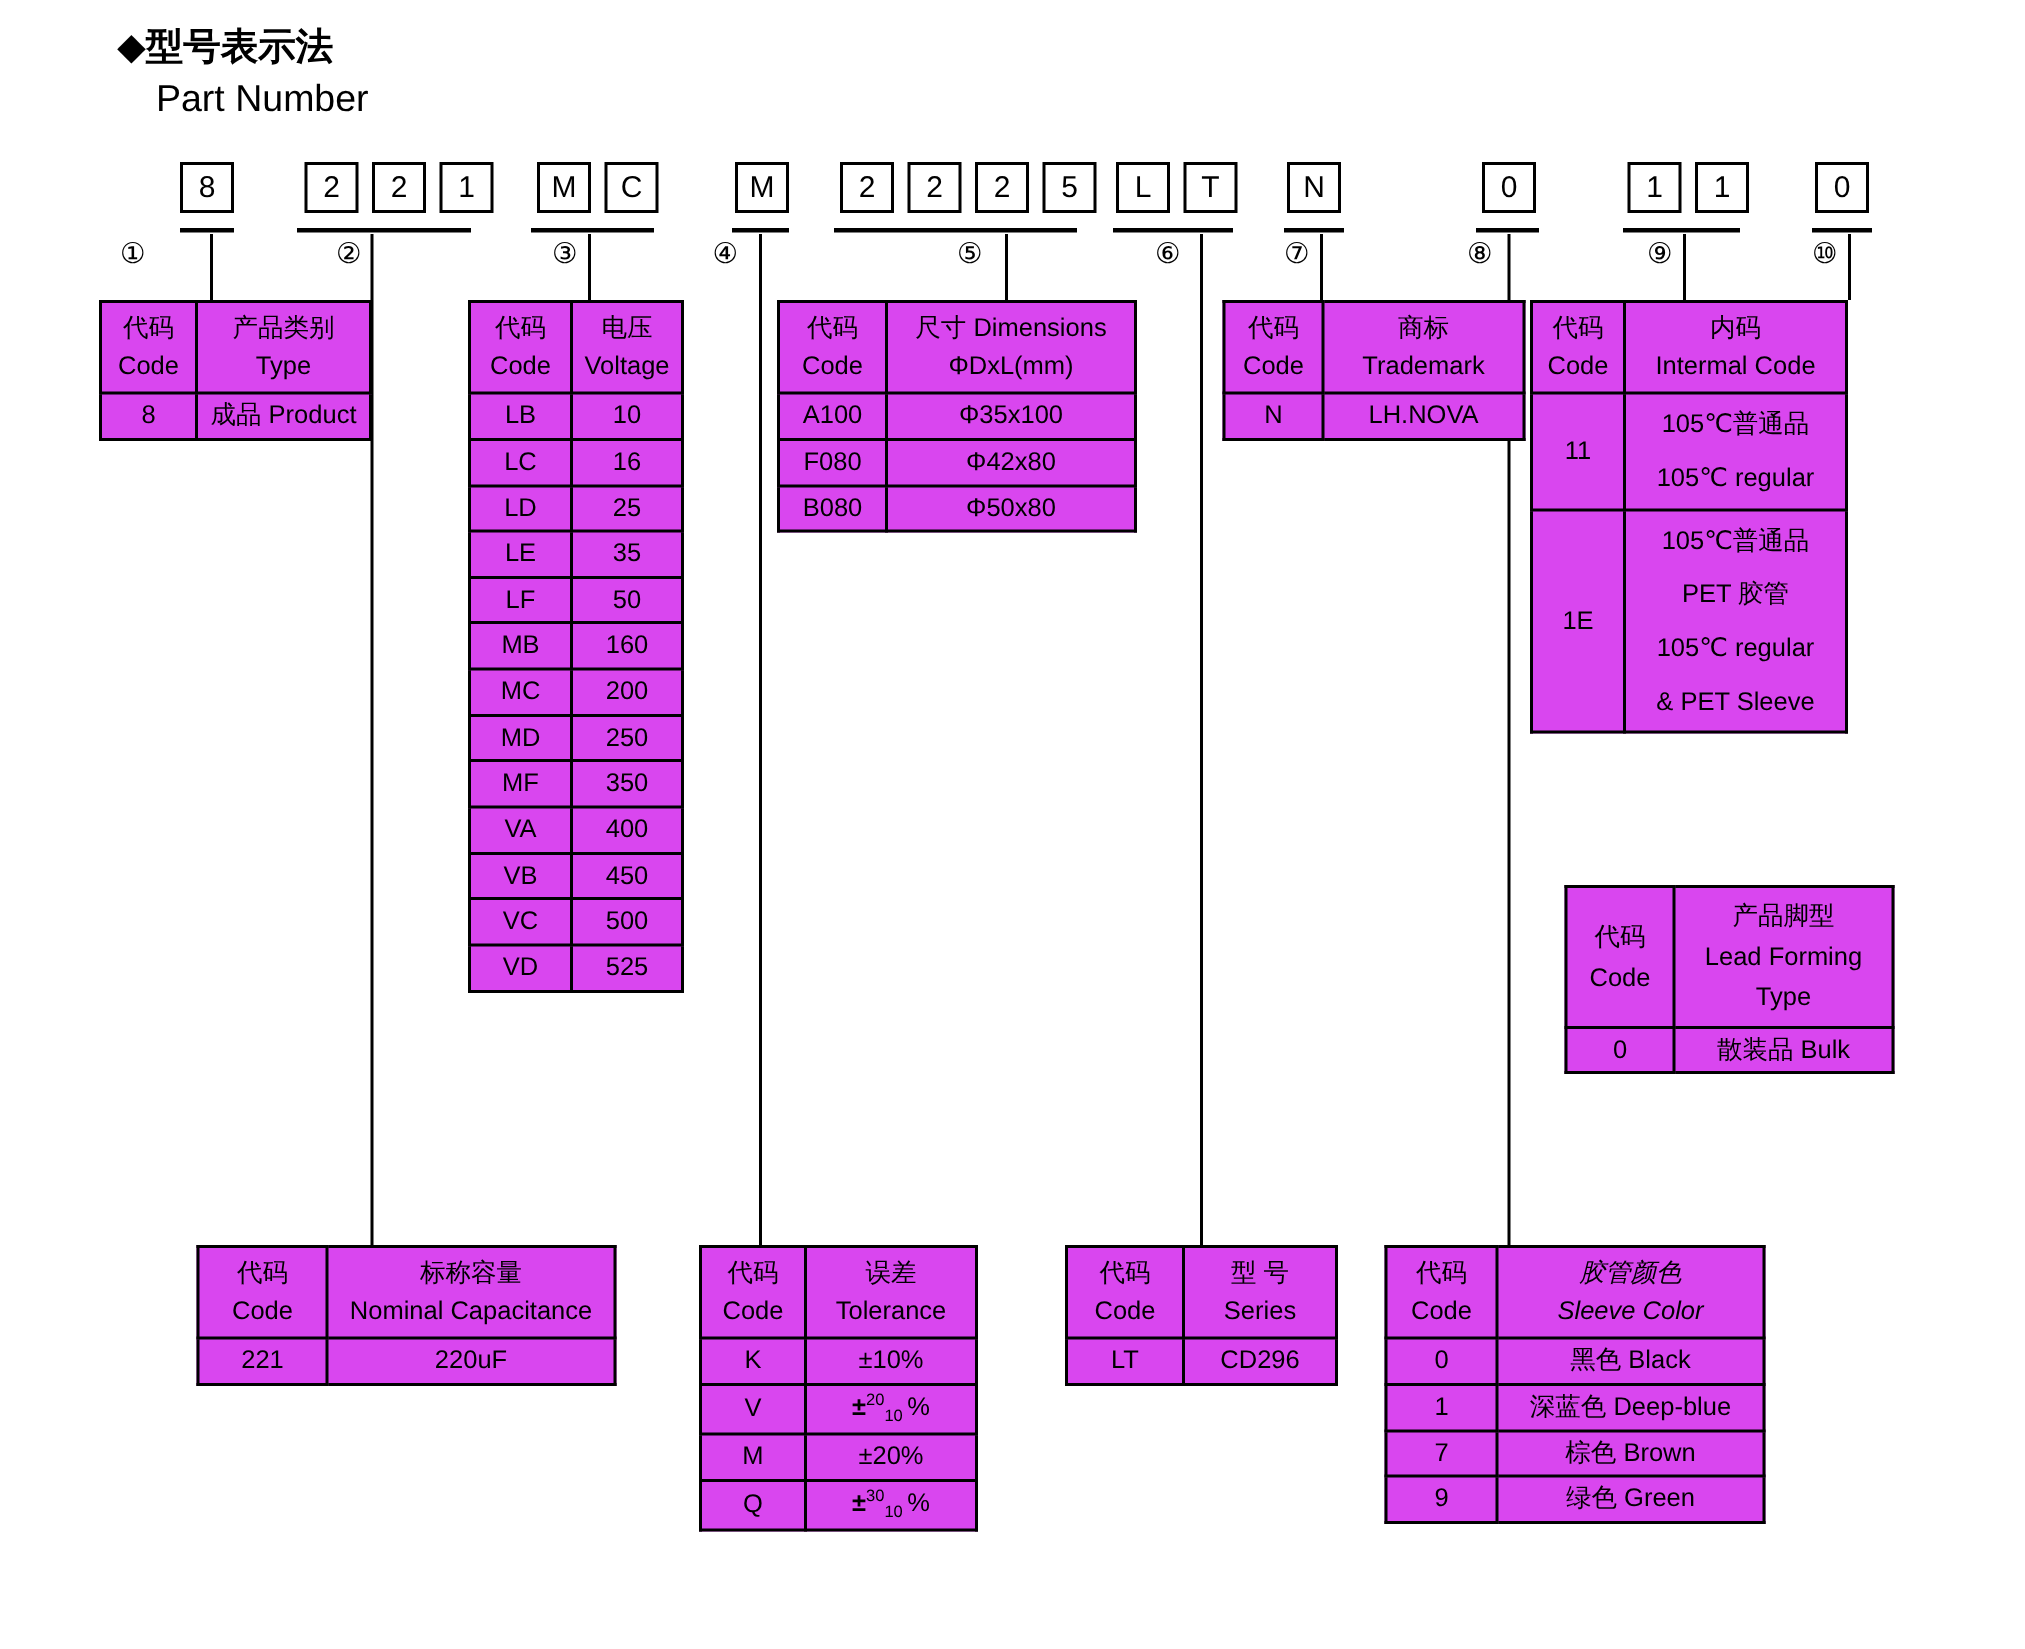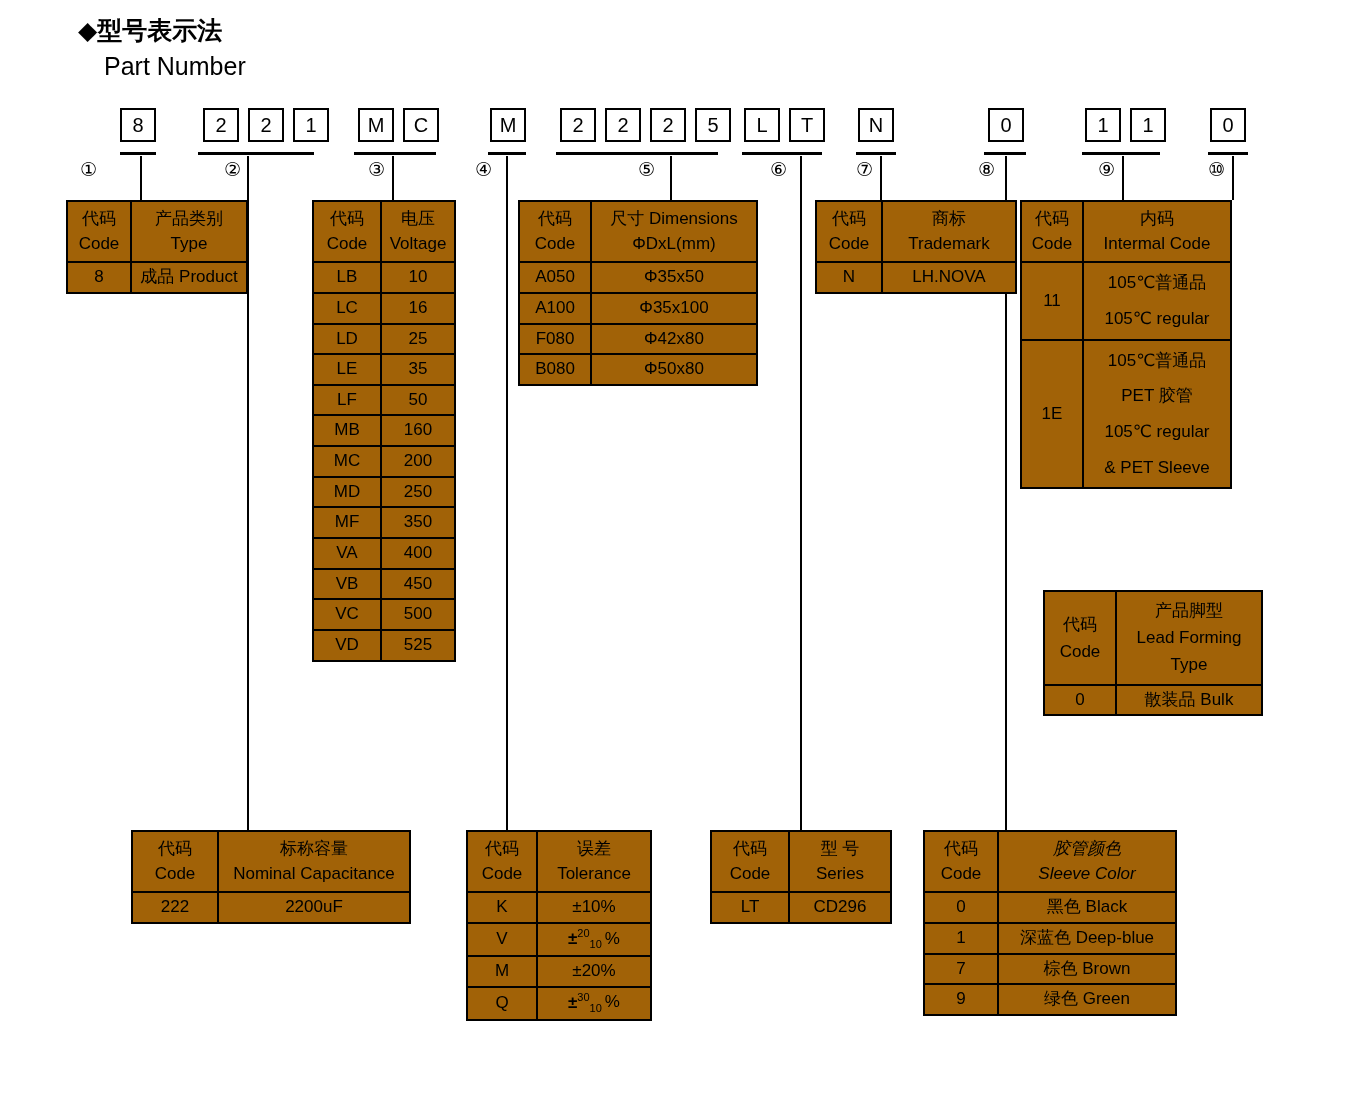--- a/index.html
+++ b/index.html
@@ -22,21 +22,21 @@
   }
   
   .groupbar{height:0;border-top:3px solid #000;}
   
   .circnum{font-size:19px;line-height:1;white-space:nowrap;}
   
   .vline{width:0;border-left:2px solid #000;}
 
   
   table.t{
-    border-collapse:collapse;background:#a16207;
+    border-collapse:collapse;background:#d946ef;
     font-size:17px;
   }
   table.t td{
     border:2px solid #000;
     text-align:center;
     padding:2px 4px;
     line-height:1.45;
     vertical-align:middle;
     white-space:nowrap;
   }
@@ -207,24 +207,20 @@
         <span>Code</span>
       </td>
       <td class="hd hd2" style="width:156px;">
         <span>尺寸 Dimensions</span><br>
         <span>ΦDxL(mm)</span>
       </td>
     </tr>
     </tbody>
       <tbody id="dimensions-body">
         <tr>
-          <td>A050</td>
-          <td>Φ35x50</td>
-        </tr>
-        <tr>
           <td>A100</td>
           <td>Φ35x100</td>
         </tr>
         <tr>
           <td>F080</td>
           <td>Φ42x80</td>
         </tr>
         <tr>
           <td>B080</td>
           <td>Φ50x80</td>
@@ -318,22 +314,22 @@
         <span>Code</span>
       </td>
       <td class="hd hd2" style="width:182px;">
         <span>标称容量</span><br>
         <span>Nominal Capacitance</span>
       </td>
     </tr>
     </tbody>
       <tbody id="capacitance-body">
         <tr>
-          <td>222</td>
-          <td>2200uF</td>
+          <td>221</td>
+          <td>220uF</td>
         </tr>
       </tbody>
   </table>
 </div>
 
 <div class="abs" style="left:466px;top:830px;">
   <table class="t">
     <tbody>
         <tr>
       <td class="hd hd2" style="width:60px;">

